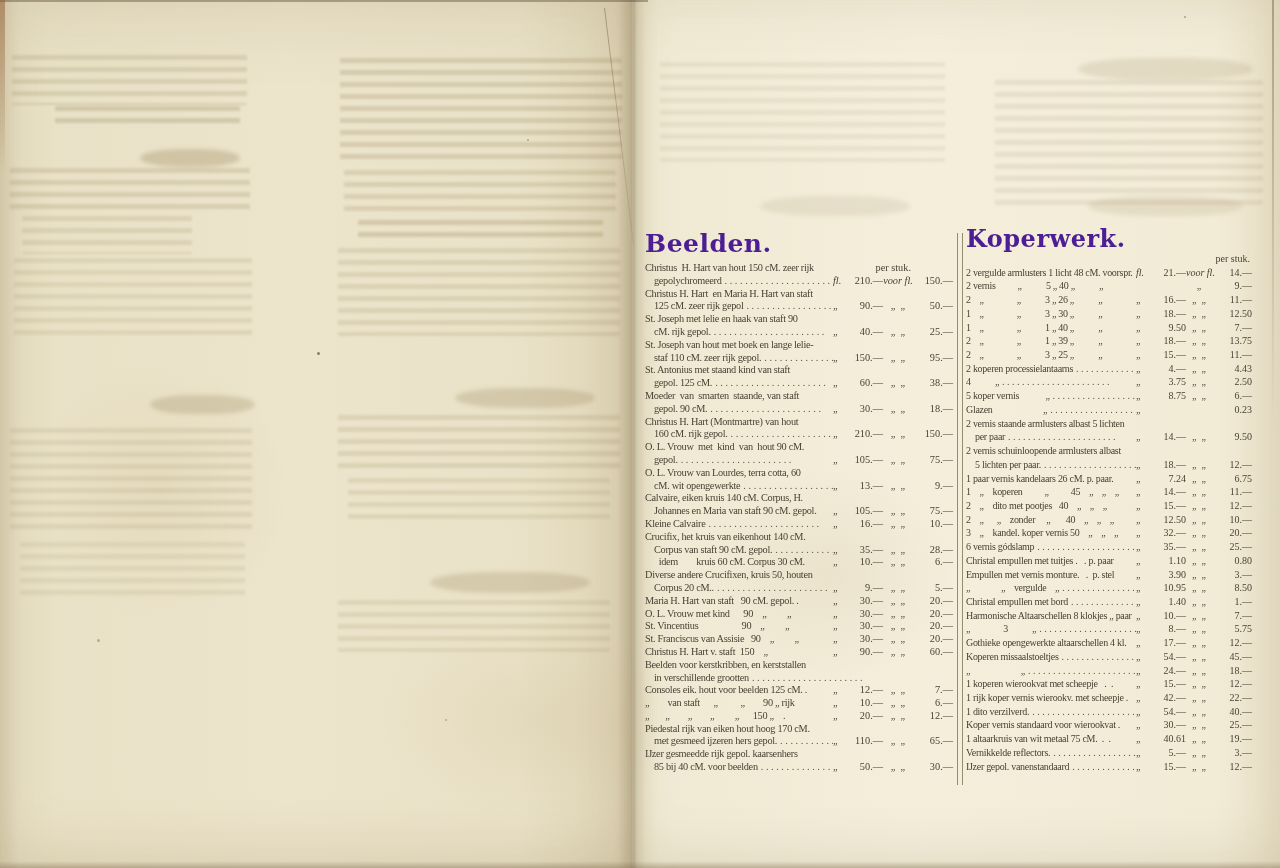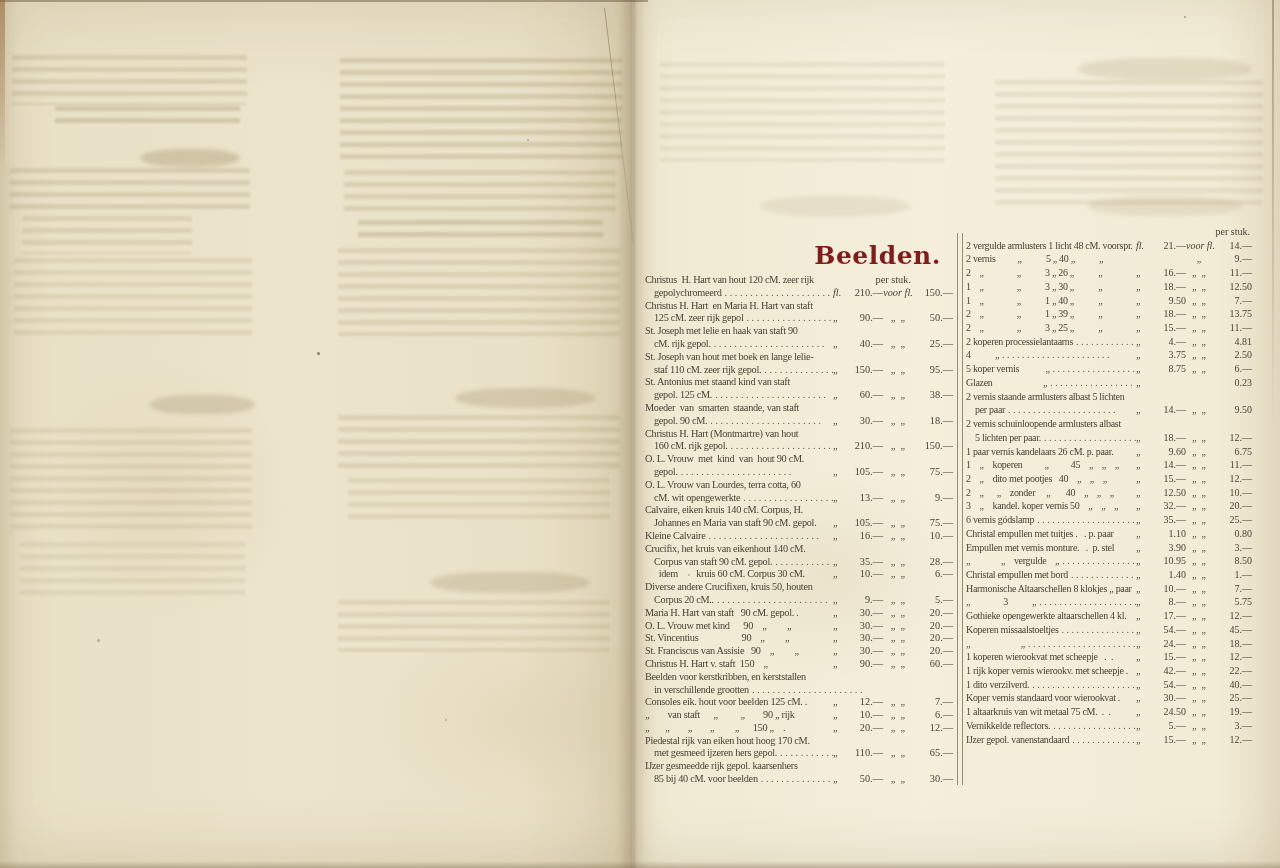--- a/index.html
+++ b/index.html
@@ -27,22 +27,22 @@
   
   .bleed{position:absolute;border-radius:2px;filter:blur(1.1px);transform:scaleX(-1);
     background:repeating-linear-gradient(180deg,rgba(152,133,92,var(--o,0.2)) 0px,rgba(152,133,92,var(--o,0.2)) 5px,rgba(0,0,0,0) 5px,rgba(0,0,0,0) 12px);}
   .bleed-h{position:absolute;border-radius:45%/55%;filter:blur(2.2px);
     background:rgba(146,126,84,var(--o,0.28));}
   .stain{position:absolute;border-radius:50%;
     background:radial-gradient(closest-side,rgba(168,138,88,0.10),rgba(168,138,88,0));}
   .speck{position:absolute;border-radius:50%;background:#6e5a3a;opacity:0.75;}
   
   .col{position:absolute;}
-  .col h2{margin:12px;text-align:right;font-family:"DejaVu Serif",serif;font-weight:700;
-    color:#7f1d1d;letter-spacing:0.5px;}
+  .col h2{margin:0;text-align:left;font-family:"DejaVu Serif",serif;font-weight:700;
+    color:#4c1d95;letter-spacing:0.5px;}
   .beelden{left:645px;top:229px;width:308px;}
   .beelden h2{font-size:25px;line-height:30px;margin-bottom:3px;}
   .koperwerk{left:966px;top:225px;width:286px;}
   .koperwerk h2{font-size:24px;line-height:27px;margin-bottom:0;}
   .divider{position:absolute;left:957px;top:233px;height:552px;width:4px;
     border-left:1px solid #958d72;border-right:1px solid #958d72;}
   .row{display:flex;align-items:baseline;}
   .beelden .row{height:12.8px;line-height:12.8px;font-size:10.3px;}
   .koperwerk .row{height:13.72px;line-height:13.72px;font-size:10px;}
   .t{white-space:pre;letter-spacing:-0.3px;flex:0 0 auto;}
@@ -99,21 +99,21 @@
   <div class="speck" style="left:97px;top:639px;width:3px;height:3px;opacity:0.4;"></div>
   <div class="speck" style="left:527px;top:139px;width:2px;height:2px;opacity:0.45;"></div>
   <div class="speck" style="left:1184px;top:16px;width:2px;height:2px;opacity:0.5;"></div>
   <div class="speck" style="left:688px;top:574px;width:2px;height:2px;opacity:0.4;"></div>
   <div class="speck" style="left:445px;top:719px;width:2px;height:2px;opacity:0.4;"></div>
 
   <section class="col beelden">
     <h2>Beelden.</h2>
     <div class="rows" id="rows-beelden">
         <div class="row">
-          <span class="t">Christus  H. Hart van hout 120 cM. zeer rijk</span>
+          <span class="t">Christus  H. Hart van hout 150 cM. zeer rijk</span>
           <span class="sp"></span>
           <span class="right">per stuk.</span>
         </div>
         <div class="row">
           <span class="t ind">gepolychromeerd</span>
           <span class="lead"></span>
           <span class="m1 fl">fl.</span>
           <span class="p1">210.—</span>
           <span class="m2 fl">voor fl.</span>
           <span class="p2">150.—</span>
@@ -361,20 +361,21 @@
           <span class="p1">50.—</span>
           <span class="m2">„  „</span>
           <span class="p2">30.—</span>
         </div>
       </div>
   </section>
 
   <div class="divider"></div>
 
   <section class="col koperwerk">
+    <h2>Koperwerk.</h2>
     <div class="rows" id="rows-koperwerk">
         <div class="row">
           <span class="t"></span>
           <span class="sp"></span>
           <span class="right">per stuk.</span>
         </div>
         <div class="row">
           <span class="t">2 vergulde armlusters 1 licht 48 cM. voorspr.</span>
           <span class="sp"></span>
           <span class="m1 fl">fl.</span>
@@ -429,21 +430,21 @@
           <span class="p1">15.—</span>
           <span class="m2">„  „</span>
           <span class="p2">11.—</span>
         </div>
         <div class="row">
           <span class="t">2 koperen processielantaarns</span>
           <span class="lead"></span>
           <span class="m1">„</span>
           <span class="p1">4.—</span>
           <span class="m2">„  „</span>
-          <span class="p2">4.81</span>
+          <span class="p2">4.43</span>
         </div>
         <div class="row">
           <span class="t">4           „</span>
           <span class="lead"></span>
           <span class="m1">„</span>
           <span class="p1">3.75</span>
           <span class="m2">„  „</span>
           <span class="p2">2.50</span>
         </div>
         <div class="row">
@@ -483,21 +484,21 @@
           <span class="lead"></span>
           <span class="m1">„</span>
           <span class="p1">18.—</span>
           <span class="m2">„  „</span>
           <span class="p2">12.—</span>
         </div>
         <div class="row">
           <span class="t">1 paar vernis kandelaars 26 cM. p. paar.</span>
           <span class="sp"></span>
           <span class="m1">„</span>
-          <span class="p1">9.60</span>
+          <span class="p1">7.24</span>
           <span class="m2">„  „</span>
           <span class="p2">6.75</span>
         </div>
         <div class="row">
           <span class="t">1    „    koperen          „          45    „    „    „</span>
           <span class="sp"></span>
           <span class="m1">„</span>
           <span class="p1">14.—</span>
           <span class="m2">„  „</span>
           <span class="p2">11.—</span>
@@ -635,21 +636,21 @@
           <span class="sp"></span>
           <span class="m1">„</span>
           <span class="p1">30.—</span>
           <span class="m2">„  „</span>
           <span class="p2">25.—</span>
         </div>
         <div class="row">
           <span class="t">1 altaarkruis van wit metaal 75 cM.  .  .</span>
           <span class="sp"></span>
           <span class="m1">„</span>
-          <span class="p1">24.50</span>
+          <span class="p1">40.61</span>
           <span class="m2">„  „</span>
           <span class="p2">19.—</span>
         </div>
         <div class="row">
           <span class="t">Vernikkelde reflectors.</span>
           <span class="lead"></span>
           <span class="m1">„</span>
           <span class="p1">5.—</span>
           <span class="m2">„  „</span>
           <span class="p2">3.—</span>

